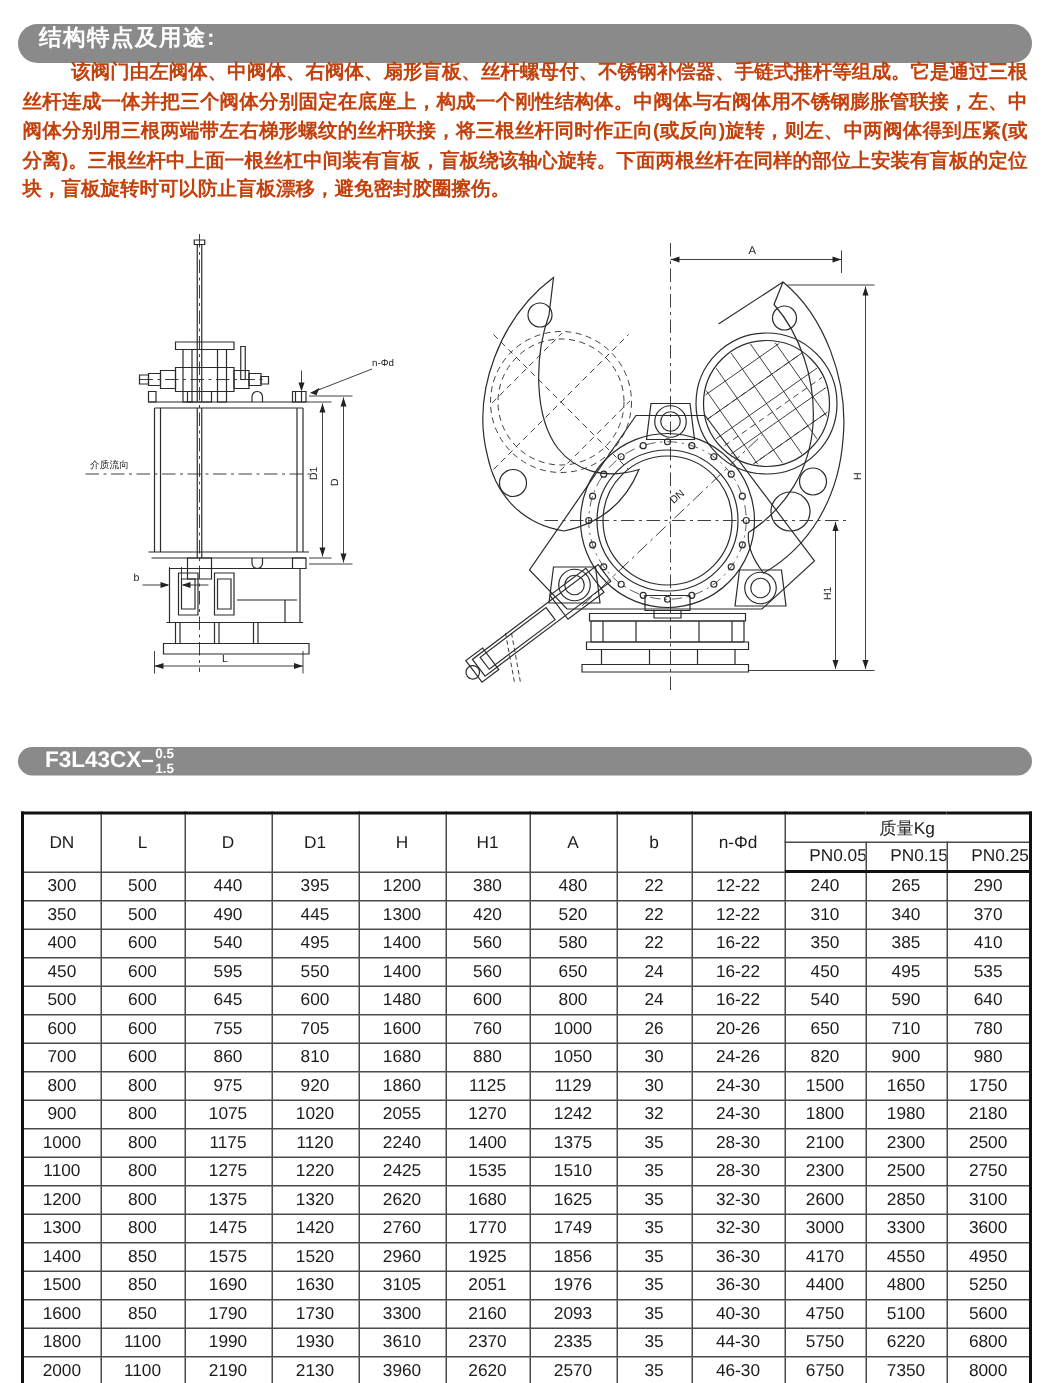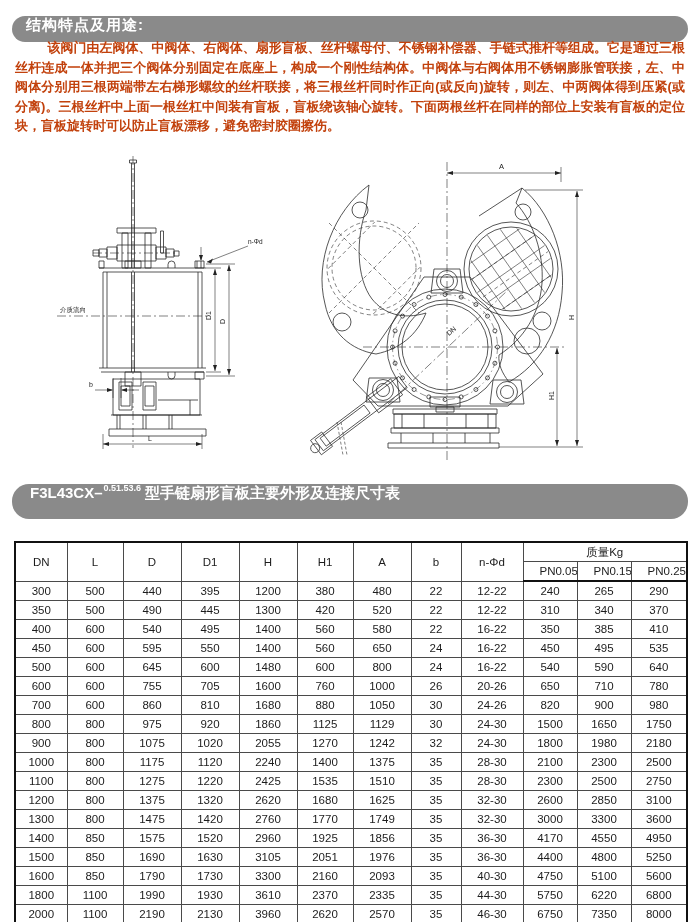--- a/index.html
+++ b/index.html
@@ -2,23 +2,23 @@
 <html><head>
 <meta charset="utf-8">
 <style>
   html,body{margin:0;padding:0;background:#fff;}
   .page{position:relative;width:700px;height:922px;background:#ffffff;overflow:hidden;
         font-family:"Liberation Sans","DejaVu Sans",sans-serif;color:#1a1a1a;}
   .bar{position:absolute;left:12px;right:12px;background:#8a8a8a;color:#fff;
        display:flex;box-sizing:border-box;margin-top:12px;}
   .bar1{top:4px;height:26px;border-radius:13px;padding-left:14px;
         font-size:15px;font-weight:bold;letter-spacing:1px;}
-  .bar2{top:472px;height:35px;border-radius:17px;padding-left:18px;
+  .bar2{top:486px;height:19px;border-radius:17px;padding-left:18px;
         font-size:15px;font-weight:bold;}
-  .bar2 .frac{display:inline-flex;flex-direction:row;font-size:9px;line-height:9.5px;
+  .bar2 .frac{display:inline-flex;flex-direction:column;font-size:9px;line-height:9.5px;
         font-weight:bold;margin:0 4px 0 1px;}
   .intro{position:absolute;left:15px;top:38px;width:670px;font-size:13px;line-height:19.5px;
         font-weight:bold;text-align:justify;text-indent:2.5em;color:#c2410c;}
   .drawing{position:absolute;}
   .drawing svg{display:block;}
   .dim-table{position:absolute;left:14px;top:541px;width:672px;border-collapse:collapse;
         table-layout:fixed;font-size:11.5px;color:#1c1c1c;}
   .dim-table th,.dim-table td{border:1px solid #4a4a4a;text-align:center;padding:0;
         height:18px;font-weight:normal;overflow:hidden;white-space:nowrap;}
   .dim-table{border:2px solid #111;}
@@ -316,21 +316,20 @@
   </svg>
   </div>
 
   <div class="bar bar2">
     <span>F3L43CX–</span>
     <span class="frac">
       <i style="font-style:normal">0.5</i>
       <i style="font-style:normal">1.5</i>
       <i style="font-style:normal">3.6</i>
     </span>
-    <span>型手链扇形盲板主要外形及连接尺寸表</span>
   </div>
 
   <table class="dim-table">
     <colgroup>
       <col style="width:52px">
         <col style="width:56px">
         <col style="width:58px">
         <col style="width:58px">
       <col style="width:58px">
         <col style="width:56px">

